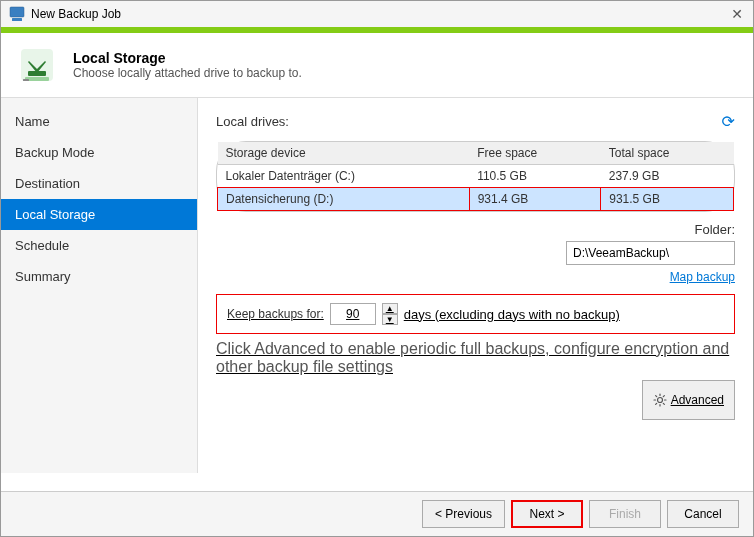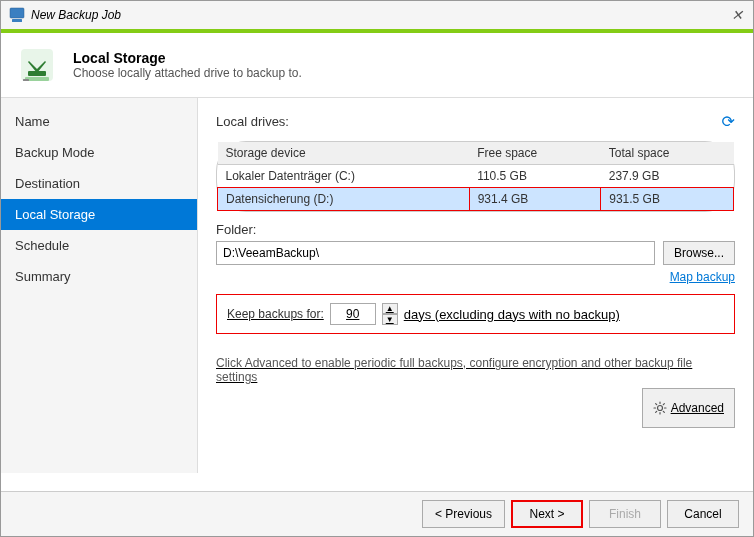--- a/index.html
+++ b/index.html
@@ -10,27 +10,26 @@
       height: 537px;
       background: #ffffff;
       border: 1px solid #999;
       box-shadow: 2px 2px 8px rgba(0,0,0,0.3);
       display: flex;
       flex-direction: column;
     }
 
     .title-bar {
       background: #f5f5f5;
-      border-bottom: 4px solid #84cc16;
+      border-bottom: 6px solid #84cc16;
       height: 32px;
       display: flex;
       align-items: center;
       padding: 0 8px;
       justify-content: space-between;
-      font-style: italic;
     }
 
     .title-bar-left {
       display: flex;
       align-items: center;
       gap: 6px;
     }
 
     .title-bar-icon {
       width: 16px;
@@ -155,20 +154,21 @@
 
     .drive-table tr.selected td {
       background: #cce4ff;
       border: 1px solid #e00;
     }
 
     .folder-section {
       display: flex;
       flex-direction: column;
       gap: 4px;
+      align-items: flex-end;
     }
 
     .folder-row {
       display: flex;
       align-items: center;
       gap: 8px;
     }
 
     .folder-input {
       flex: 1;
@@ -239,23 +239,22 @@
       line-height: 1;
     }
 
     .advanced-section {
       display: flex;
       flex-direction: column;
       gap: 4px;
     }
 
     .advanced-text {
-      font-size: 12px;
+      font-size: 16px;
       color: #555;
-      margin-top: 16px;
     }
 
     .advanced-row {
       display: flex;
       align-items: center;
       justify-content: flex-end;
     }
 
     .advanced-btn {
       display: flex;
@@ -396,21 +395,20 @@
                 <td>931.5 GB</td>
               </tr>
             </tbody>
         </table>
       </div>
 
       <div class="folder-section">
         <span class="section-label">Folder:</span>
         <div class="folder-row">
           <input class="folder-input" type="text" value="D:\VeeamBackup\" style="">
-          <button class="browse-btn">Browse...</button>
         </div>
         <div style="text-align:right;">
           <span class="map-backup-link">Map backup</span>
         </div>
       </div>
 
       <div style="display:flex; flex-direction:column; gap:6px;text-decoration:underline;">
         <div class="keep-backups-section">
           <label>Keep backups for:</label>
           <input class="spinner-input" type="text" value="90" style="">

